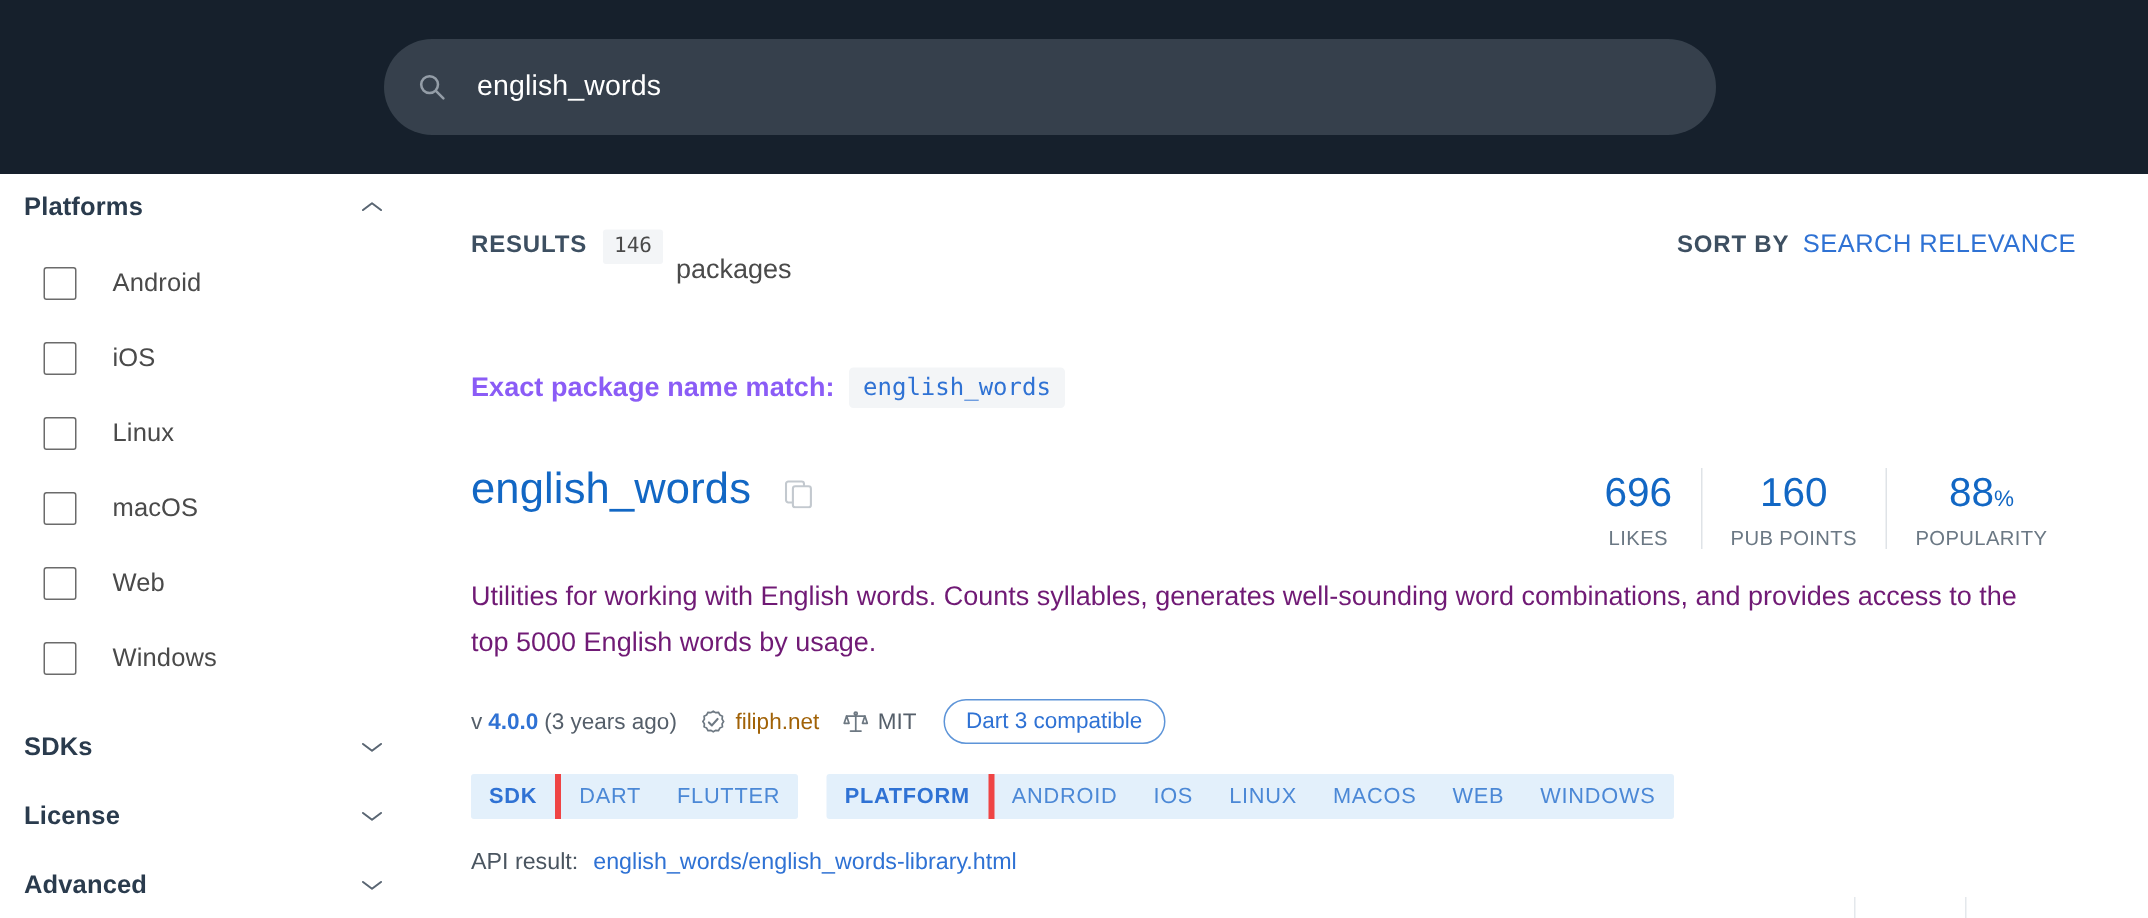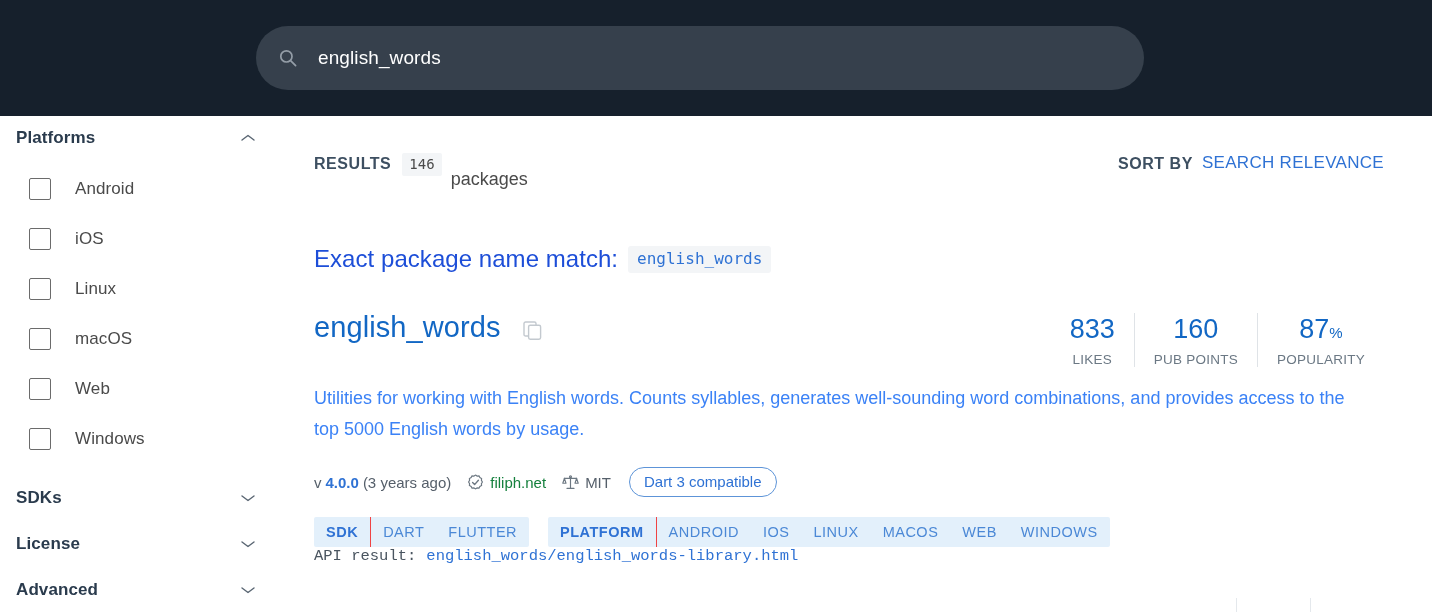--- a/index.html
+++ b/index.html
@@ -157,23 +157,23 @@
     letter-spacing: .3px;
     cursor: pointer;
   }
 
   .exact-row {
     margin-top: 55px;
     display: flex;
     align-items: center;
   }
   .exact-label {
-    font-size: 24px;
-    font-weight: normal;
-    color: #1d4ed8;
+    font-size: 18px;
+    font-weight: bold;
+    color: #8b5cf6;
     letter-spacing: .05px;
   }
   .exact-pkg {
     margin-left: 10px;
     font-family: "DejaVu Sans Mono", monospace;
     font-size: 16px;
     color: #2f72d4;
     background: #f3f5f7;
     padding: 5px 9px 6px;
     border-radius: 3px;
@@ -233,42 +233,42 @@
     color: #6b7884;
     letter-spacing: .25px;
     white-space: nowrap;
   }
 
   .pkg-desc {
     margin-top: 16px;
     max-width: 1060px;
     font-size: 18px;
     line-height: 1.72;
-    color: #3b82f6;
+    color: #701a75;
   }
 
   .meta-row {
     margin-top: 22px;
     display: flex;
     align-items: center;
     font-size: 15px;
     color: #555f6a;
   }
   .meta-row .v-prefix { color: #555f6a; }
   .meta-row .ver-link {
     color: #2f72d4;
     margin: 0 4px;
     cursor: pointer;
     font-weight: bold;
   }
   .meta-sep { width: 16px; flex: 0 0 16px; }
   .meta-chip { display: flex; align-items: center; }
   .meta-chip .ic { width: 17px; height: 17px; flex: 0 0 17px; margin-right: 6px; }
   .meta-chip .ic svg { display: block; }
-  .publisher-link { color: #15803d; cursor: pointer; }
+  .publisher-link { color: #a16207; cursor: pointer; }
   .license-text { color: #555f6a; }
   .dart3-pill {
     margin-left: 18px;
     border: 1.3px solid #5d94d8;
     color: #2f72d4;
     border-radius: 16px;
     padding: 6px 14px 7px;
     font-size: 15px;
     line-height: 1;
     cursor: pointer;
@@ -286,39 +286,39 @@
     height: 30px;
     border-radius: 2px;
   }
   .tag-group + .tag-group { margin-left: 19px; }
   .tag-head {
     font-size: 14.5px;
     font-weight: bold;
     color: #2f72d4;
     letter-spacing: .5px;
     padding: 0 12px;
-    border-right: 1px solid #ef4444;
+    border-right: 4px solid #ef4444;
     line-height: 30px;
     cursor: pointer;
   }
   .tag {
     font-size: 14.5px;
     color: #4b88d6;
     letter-spacing: .5px;
     padding: 0 12px;
     line-height: 30px;
     cursor: pointer;
   }
 
   .api-row {
+    margin-top: 20px;
     display: flex;
     align-items: flex-end;
     font-size: 15.5px;
     color: #4a5560;
-    font-family: Liberation Mono, monospace;
   }
   .api-link {
     margin-left: 10px;
     color: #2f72d4;
     cursor: pointer;
   }
 
   
   .next-peek {
     position: absolute;
@@ -446,29 +446,29 @@
           <span class="copy-icon">
             <svg viewBox="0 0 19 19" width="19" height="19" fill="none" stroke="#c3c9cf" stroke-width="1.4">
               <rect x="1" y="1" width="12" height="14" rx="1.6"></rect>
               <rect x="5.6" y="4.2" width="12" height="14" rx="1.6" fill="#ffffff"></rect>
             </svg>
           </span>
         </div>
 
         <div class="scores">
           <div class="score">
-            <span class="score-val">833</span>
+            <span class="score-val">696</span>
             <span class="score-lbl">LIKES</span>
           </div>
           <div class="score">
             <span class="score-val">160</span>
             <span class="score-lbl">PUB POINTS</span>
           </div>
           <div class="score">
-            <span class="score-val"><span>87</span><span class="pct">%</span></span>
+            <span class="score-val"><span>88</span><span class="pct">%</span></span>
             <span class="score-lbl">POPULARITY</span>
           </div>
         </div>
       </div>
 
       <p class="pkg-desc">Utilities for working with English words. Counts syllables, generates well-sounding word combinations, and provides access to the top 5000 English words by usage.</p>
 
       <div class="meta-row">
         <span class="v-prefix">v</span>
         <span class="ver-link">4.0.0</span>

